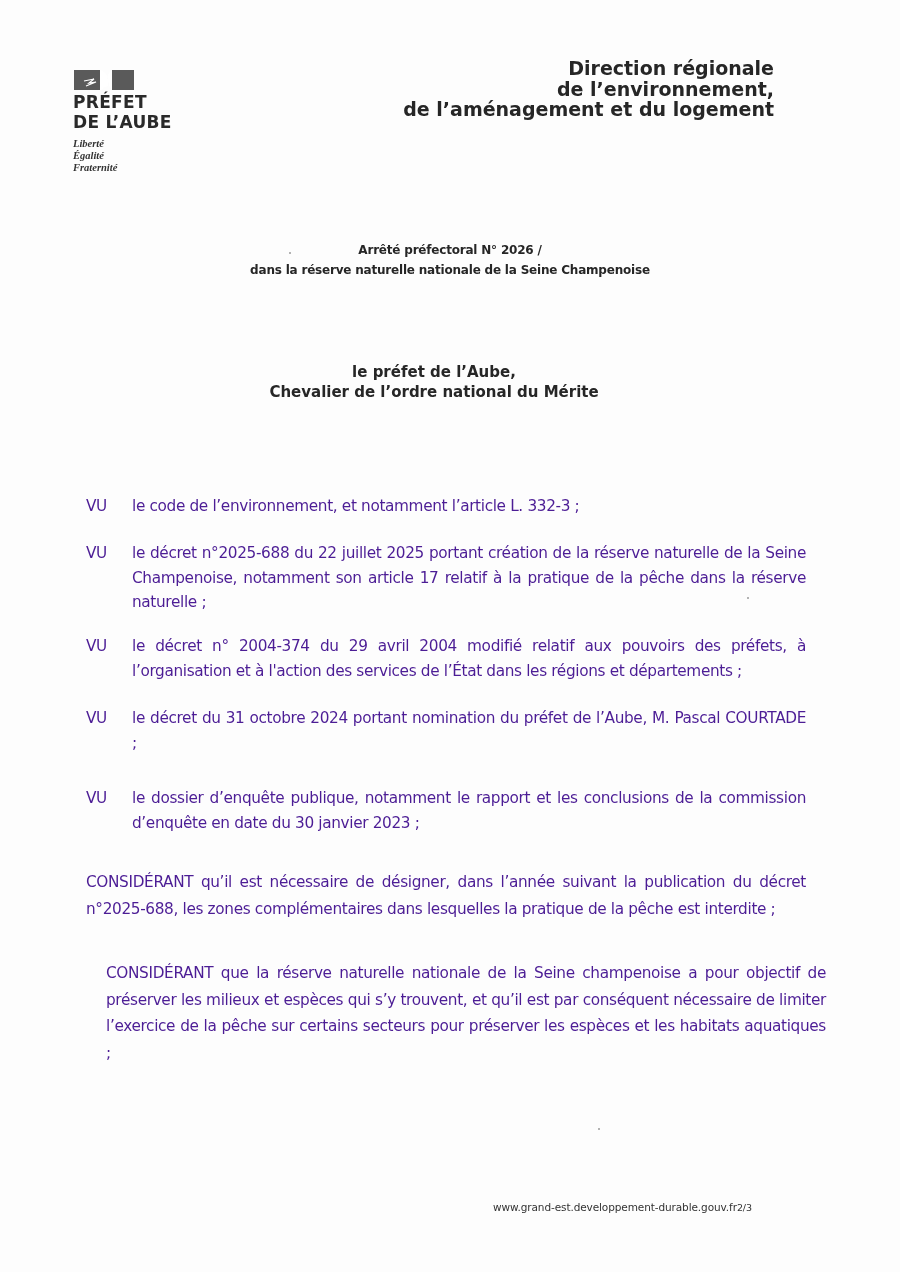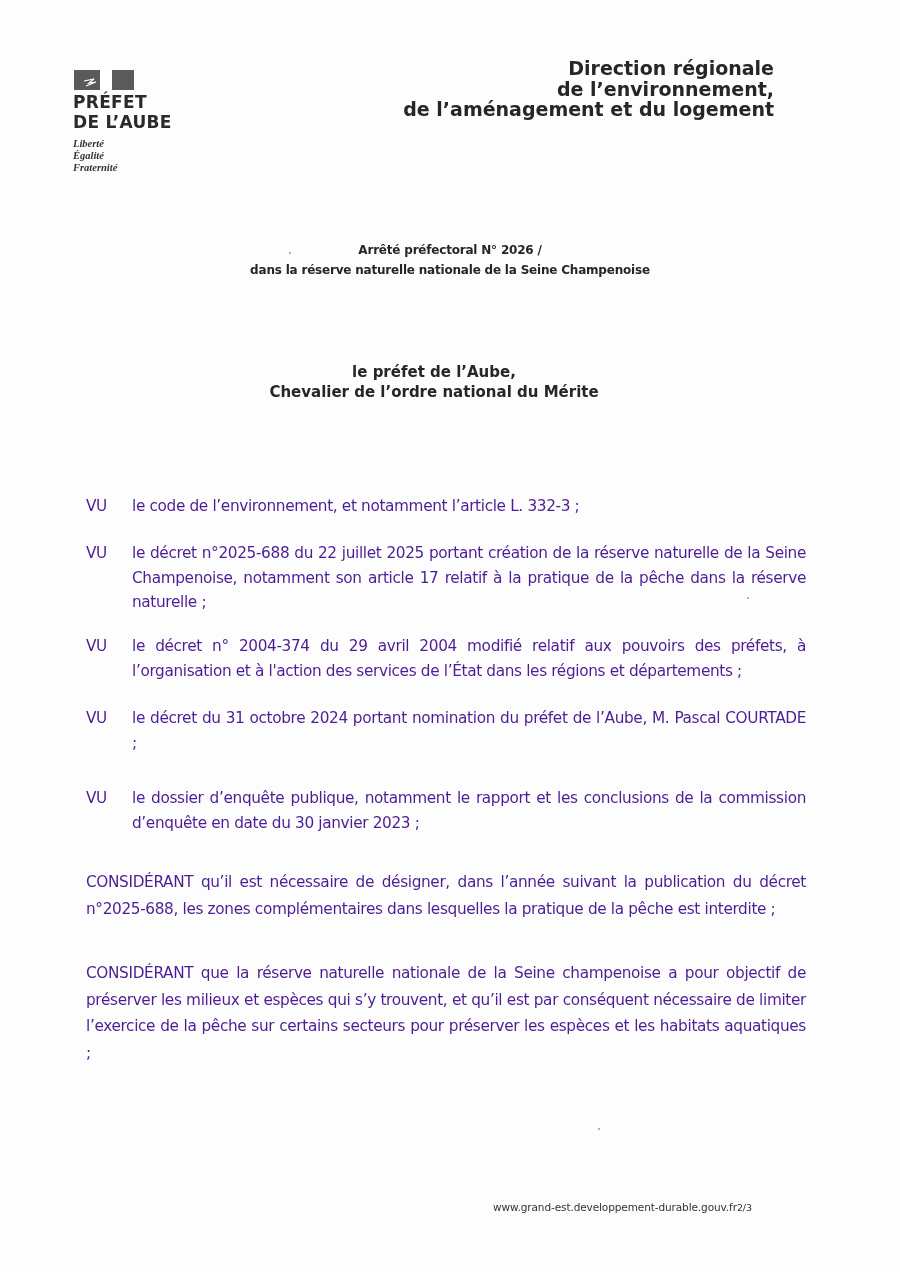--- a/index.html
+++ b/index.html
@@ -216,21 +216,21 @@
     <div class="txt">le décret du 31 octobre 2024 portant nomination du préfet de l’Aube, M. Pascal COURTADE ;</div>
   </div>
 
   <div class="vu body-text" style="top:786px;">
     <div class="lbl">VU</div>
     <div class="txt">le dossier d’enquête publique, notamment le rapport et les conclusions de la commission d’enquête en date du 30 janvier 2023 ;</div>
   </div>
 
   <div class="consid body-text" style="top:853px; line-height:26.5px;margin-top:16px;">CONSIDÉRANT qu’il est nécessaire de désigner, dans l’année suivant la publication du décret n°2025-688, les zones complémentaires dans lesquelles la pratique de la pêche est interdite ;</div>
 
-  <div class="consid body-text" style="top:960px; line-height:26.5px;">CONSIDÉRANT que la réserve naturelle nationale de la Seine champenoise a pour objectif de préserver les milieux et espèces qui s’y trouvent, et qu’il est par conséquent nécessaire de limiter l’exercice de la pêche sur certains secteurs pour préserver les espèces et les habitats aquatiques ;</div>
+  <div class="consid body-text" style="top:960px; line-height:26.5px;margin-left:20px;">CONSIDÉRANT que la réserve naturelle nationale de la Seine champenoise a pour objectif de préserver les milieux et espèces qui s’y trouvent, et qu’il est par conséquent nécessaire de limiter l’exercice de la pêche sur certains secteurs pour préserver les espèces et les habitats aquatiques ;</div>
 
 
   <div class="footer-url"><span>www.grand-est.developpement-durable.gouv.fr</span><span class="pg">2/3</span></div>
 
   <div class="speck" style="left:747px; top:597px;"></div>
   <div class="speck" style="left:289px; top:252px;"></div>
   <div class="speck" style="left:598px; top:1128px;"></div>
 </div>
 
 </body></html>

